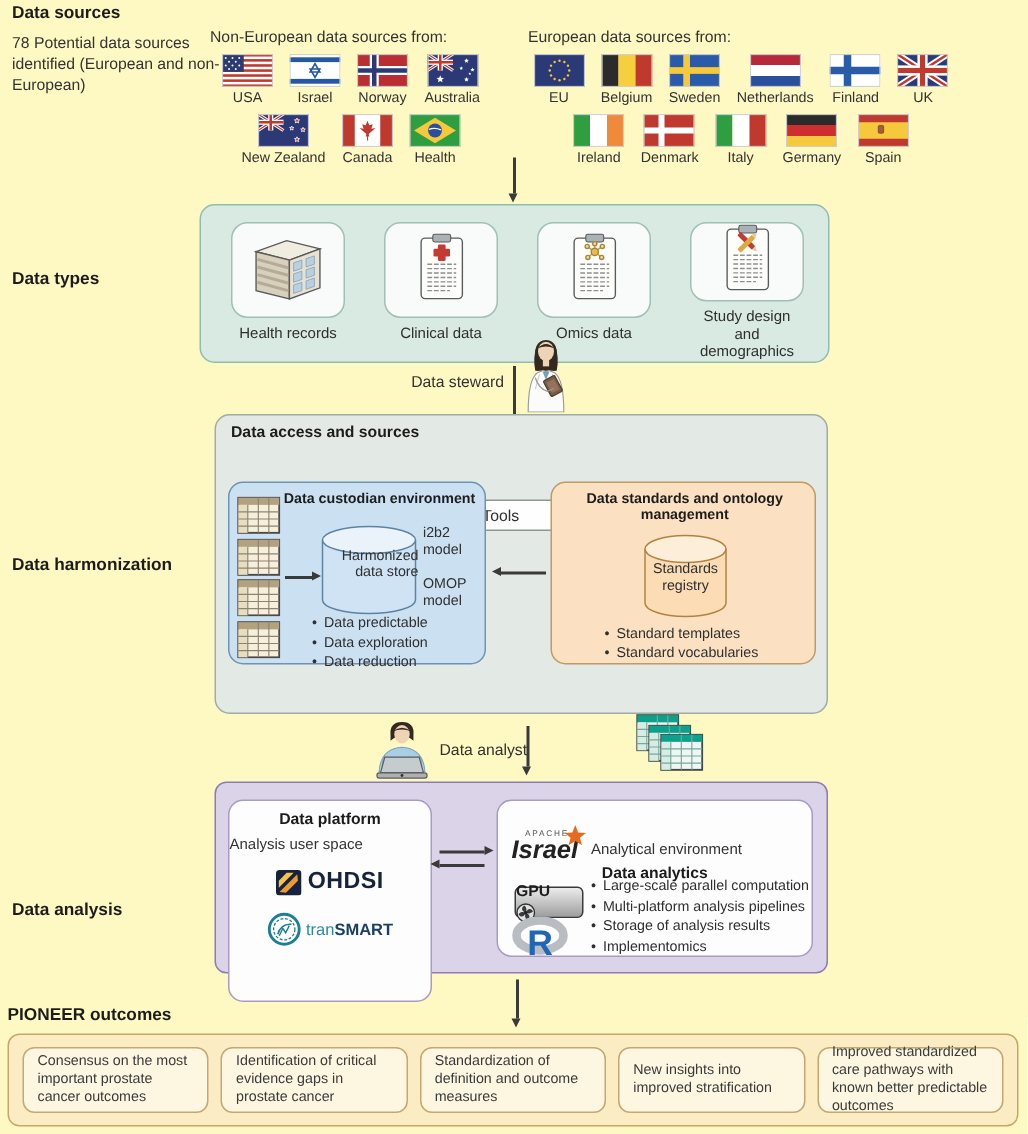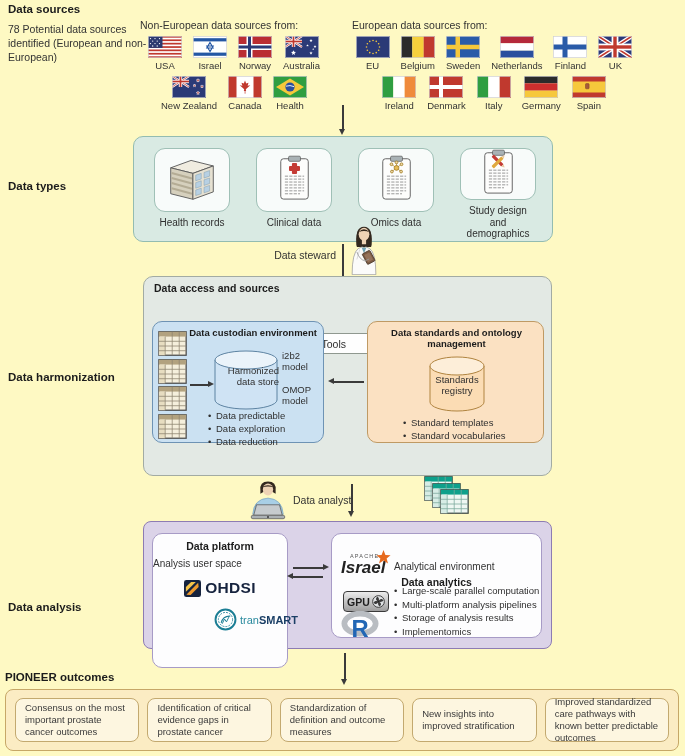--- a/index.html
+++ b/index.html
@@ -42,29 +42,29 @@
   .bullets div::before{content:"\2022";position:absolute;left:0;}
   
   .small-label{font-size:10.5px;color:#333;}
   
   .ana-box{left:143px;top:521px;width:409px;height:128px;background:#dbd3e8;border:1.7px solid #8d7cb3;border-radius:8px;box-sizing:border-box;}
   .white-box{background:#fdfdfe;border:1px solid #a79bc6;border-radius:10px;box-sizing:border-box;}
   .box-title{font-weight:bold;font-size:10.5px;text-align:center;color:#1c1c1c;}
   .box-sub{font-size:10px;text-align:left;color:#333;}
   .ohdsi-row{display:flex;align-items:center;justify-content:center;gap:4px;}
   .ohdsi-text{font-weight:bold;font-size:15.5px;letter-spacing:.3px;color:#16233e;}
-  .tsm-row{display:flex;align-items:center;justify-content:center;gap:3px;padding-left:36px;}
+  .tsm-row{display:flex;align-items:center;justify-content:center;gap:3px;}
   .tsm-text{font-size:11px;}
   .tsm-pre{color:#2a8a9e;}
   .tsm-suf{color:#1b3f66;font-weight:bold;}
   .spark{position:absolute;width:52px;}
   .apache{display:block;font-size:5.5px;letter-spacing:1.2px;color:#555;margin-left:9px;}
   .spark-text{font-weight:bold;font-style:italic;font-size:17px;color:#222;line-height:.9;}
   .gpu-badge{position:absolute;width:44px;height:19px;border:1.6px solid #3a3a3a;border-radius:4px;
-             background:linear-gradient(#ececec,#9e9e9e);display:flex;align-items:center;justify-content:center;gap:2px;}
+             background:linear-gradient(#ececec,#9e9e9e);display:flex;justify-content:center;gap:2px;flex-direction:column;}
   .gpu-text{font-weight:bold;font-size:10.5px;color:#1e1e1e;}
   
   .out-box{left:5px;top:689px;width:674px;height:62px;background:#fbecc3;border:1.4px solid #c6a767;border-radius:8px;
            display:flex;gap:8px;padding:8px 9px;box-sizing:border-box;}
   .out-card{flex:1;background:#fdf6e0;border:1px solid #c3a96f;border-radius:8px;padding:3px 9px;
             display:flex;align-items:center;font-size:9.5px;line-height:1.28;color:#3a3a3a;}
 </style>
 </head>
 <body>
 

